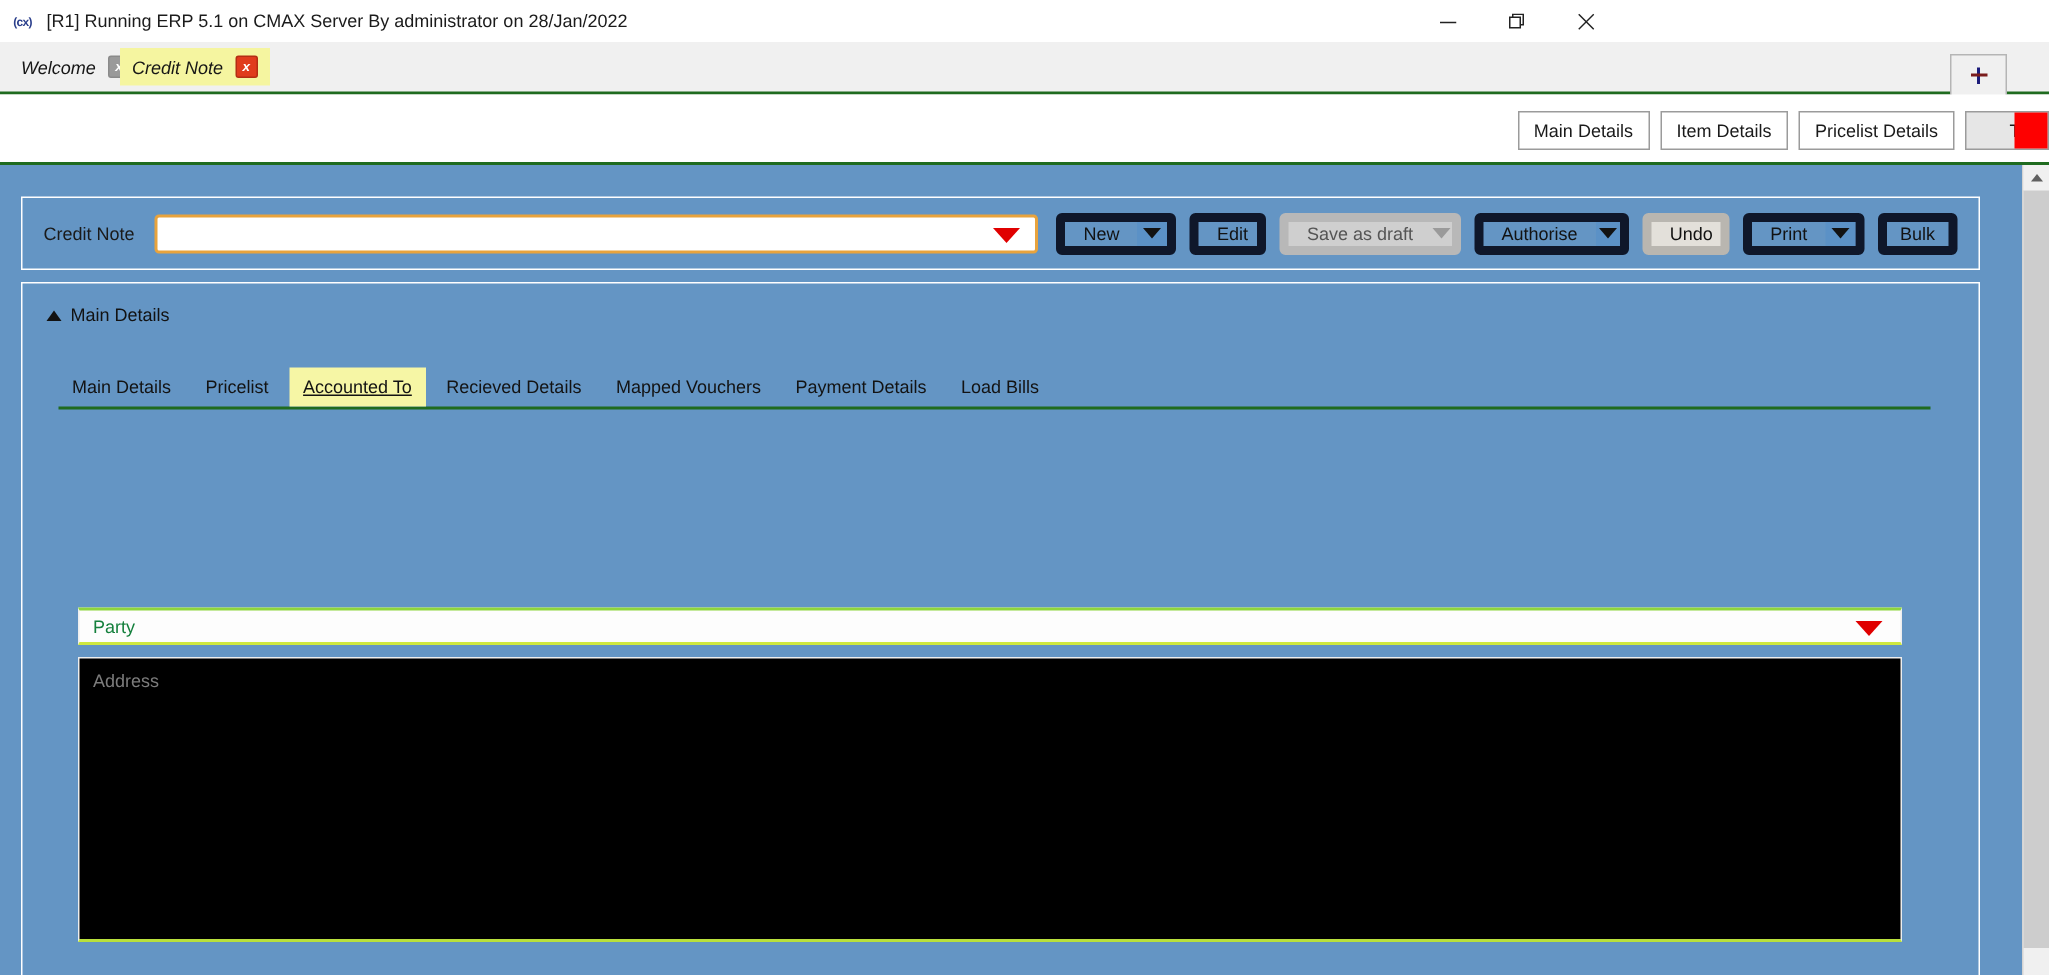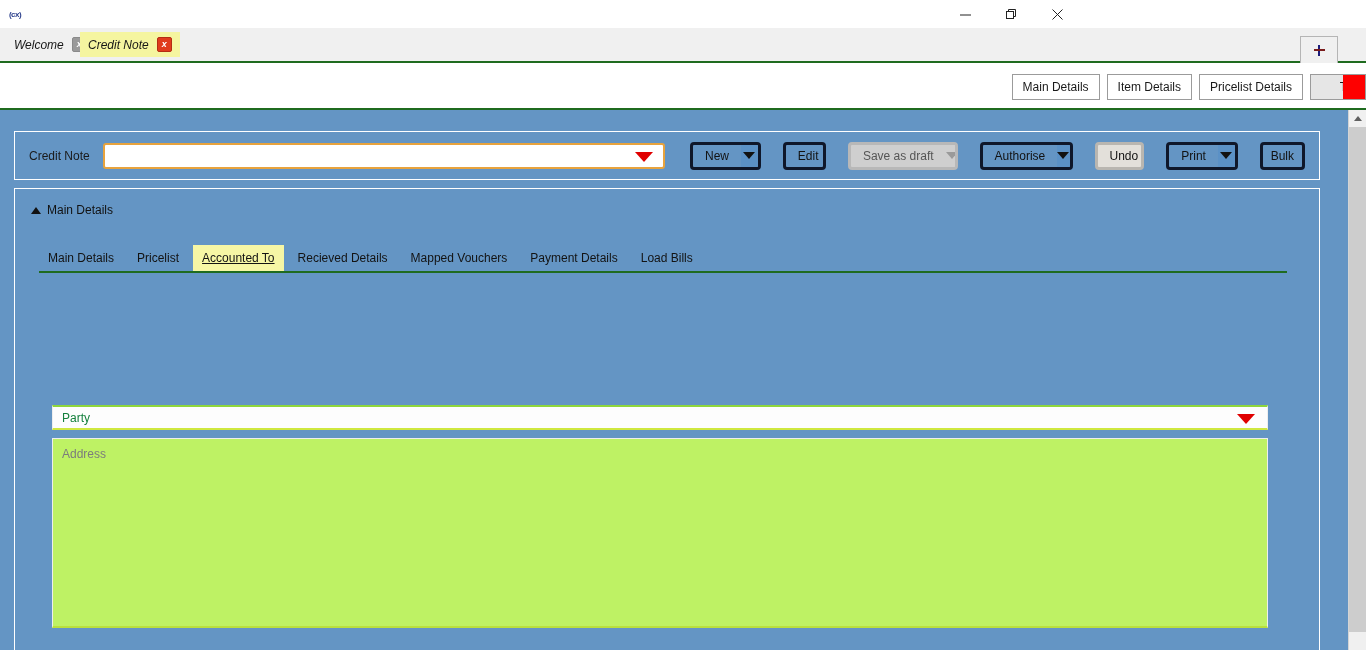--- a/index.html
+++ b/index.html
@@ -245,33 +245,32 @@
     right: 10px; top: 50%;
     margin-top: -4px;
     width: 0; height: 0;
     border-left: 9px solid transparent;
     border-right: 9px solid transparent;
     border-top: 10px solid #e00000;
   }
 
   .tbtn {
     height: 28px;
-    border: 3px solid #0f172a;
+    border: 6px solid #0f172a;
     border-radius: 4px;
     background: transparent;
     color: #121212;
     font-size: 12px;
     display: flex;
     align-items: center;
     cursor: pointer;
     margin-right: 9px;
     box-sizing: border-box;
     font-family: "Liberation Sans", sans-serif;
     overflow: hidden;
-    margin-left: 13px;
   }
   .tbtn .lbl {
     padding: 0 12px;
     white-space: nowrap;
   }
   .tbtn .caret-box {
     width: 30px;
     align-self: stretch;
     display: flex;
     align-items: center;
@@ -368,37 +367,38 @@
     margin-top: -4px;
     width: 0; height: 0;
     border-left: 9px solid transparent;
     border-right: 9px solid transparent;
     border-top: 10px solid #e00000;
   }
   .address-field {
     position: relative;
     margin-top: 8px;
     width: 1216px; height: 190px;
-    background: #bef264;
+    background: #000000;
     border: 1px solid #eeeeee;
     border-bottom: 2px solid #b9e03c;
     box-sizing: border-box;
   }
   .address-field .ph {
     font-size: 12px;
     color: #7c7c7c;
     position: absolute;
     left: 9px; top: 8px;
   }
 </style>
 </head>
 <body>
 
 <div class="titlebar">
   <div class="title-icon">(cx)</div>
+  <div class="title-text">[R1] Running ERP 5.1 on CMAX Server By administrator on 28/Jan/2022</div>
   <div class="win-controls">
     <div class="win-btn">
       <svg width="11" height="11" viewBox="0 0 11 11">
           <line x1="0" y1="6" x2="11" y2="6" stroke="#222" stroke-width="1"></line>
         </svg>
     </div>
     <div class="win-btn">
       <svg width="11" height="11" viewBox="0 0 11 11">
         <rect x="0.5" y="2.5" width="7" height="7" fill="none" stroke="#222" stroke-width="1"></rect>
         <polyline points="2.5,2.5 2.5,0.5 9.5,0.5 9.5,7.5 7.5,7.5" fill="none" stroke="#222" stroke-width="1"></polyline>

